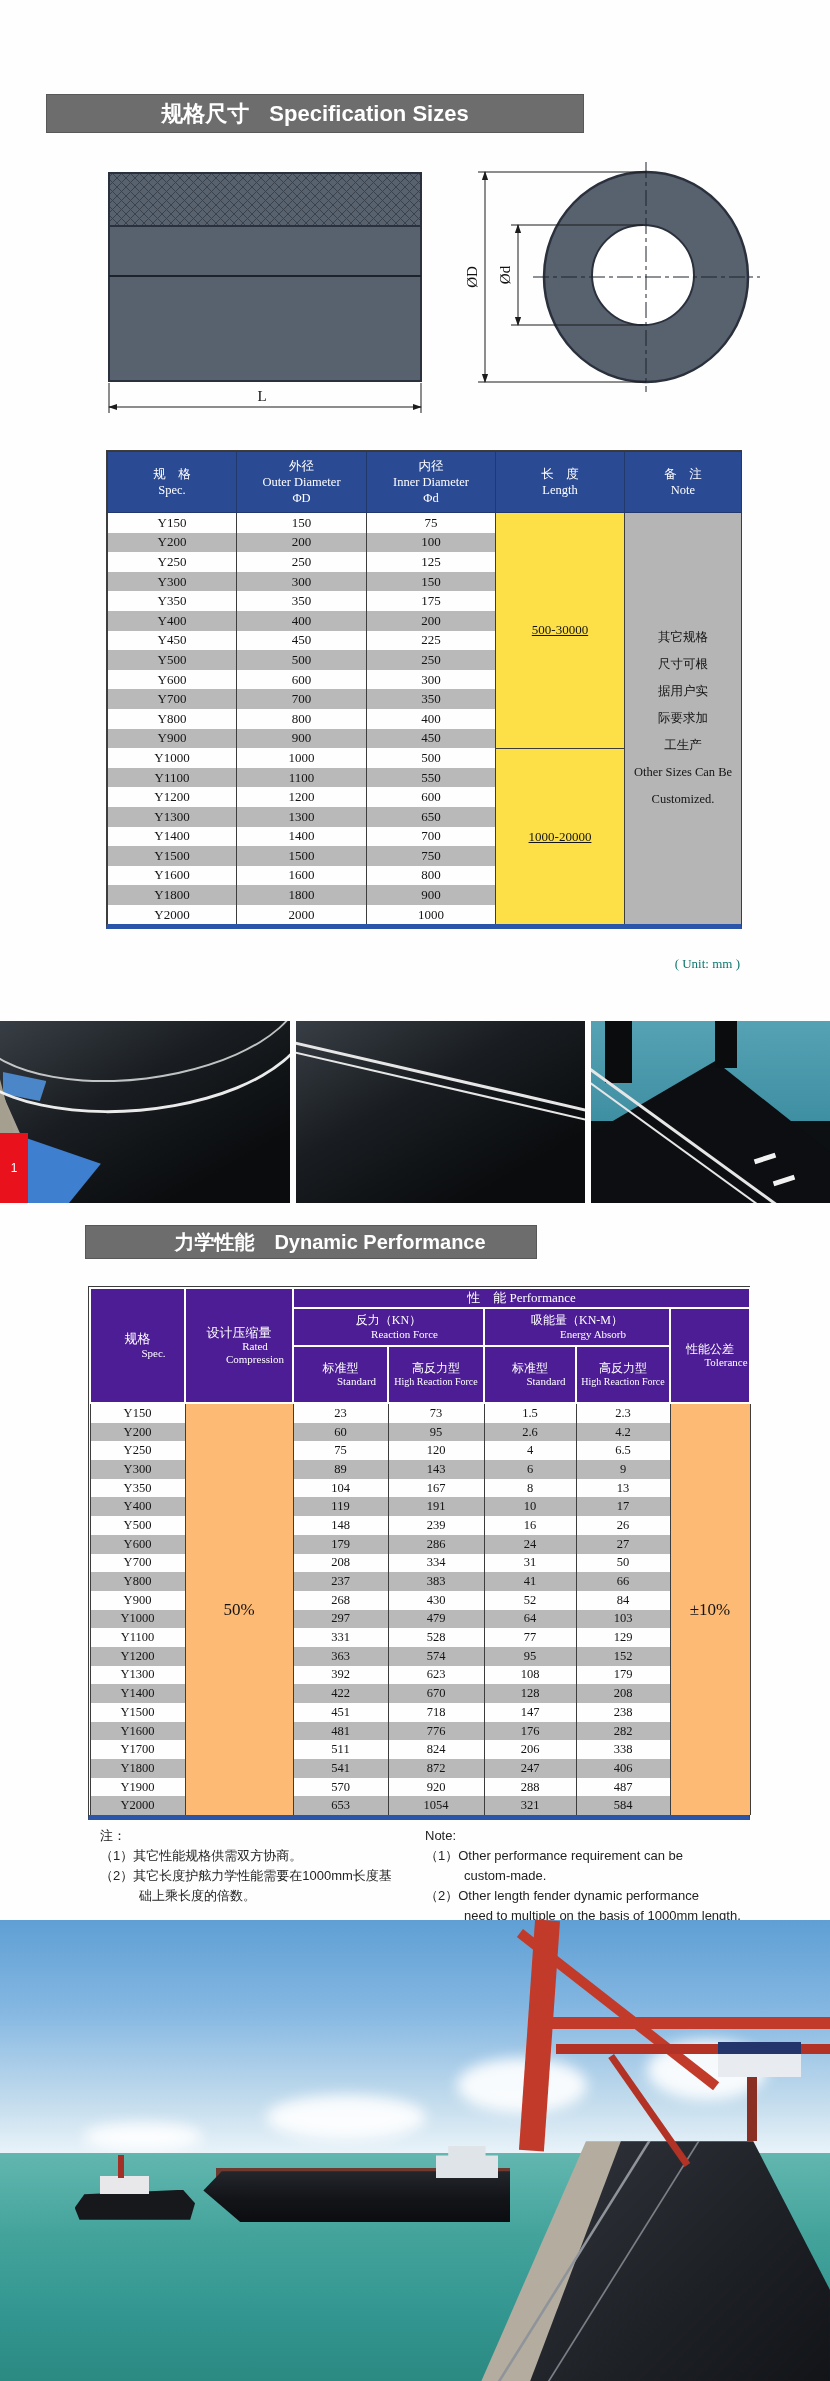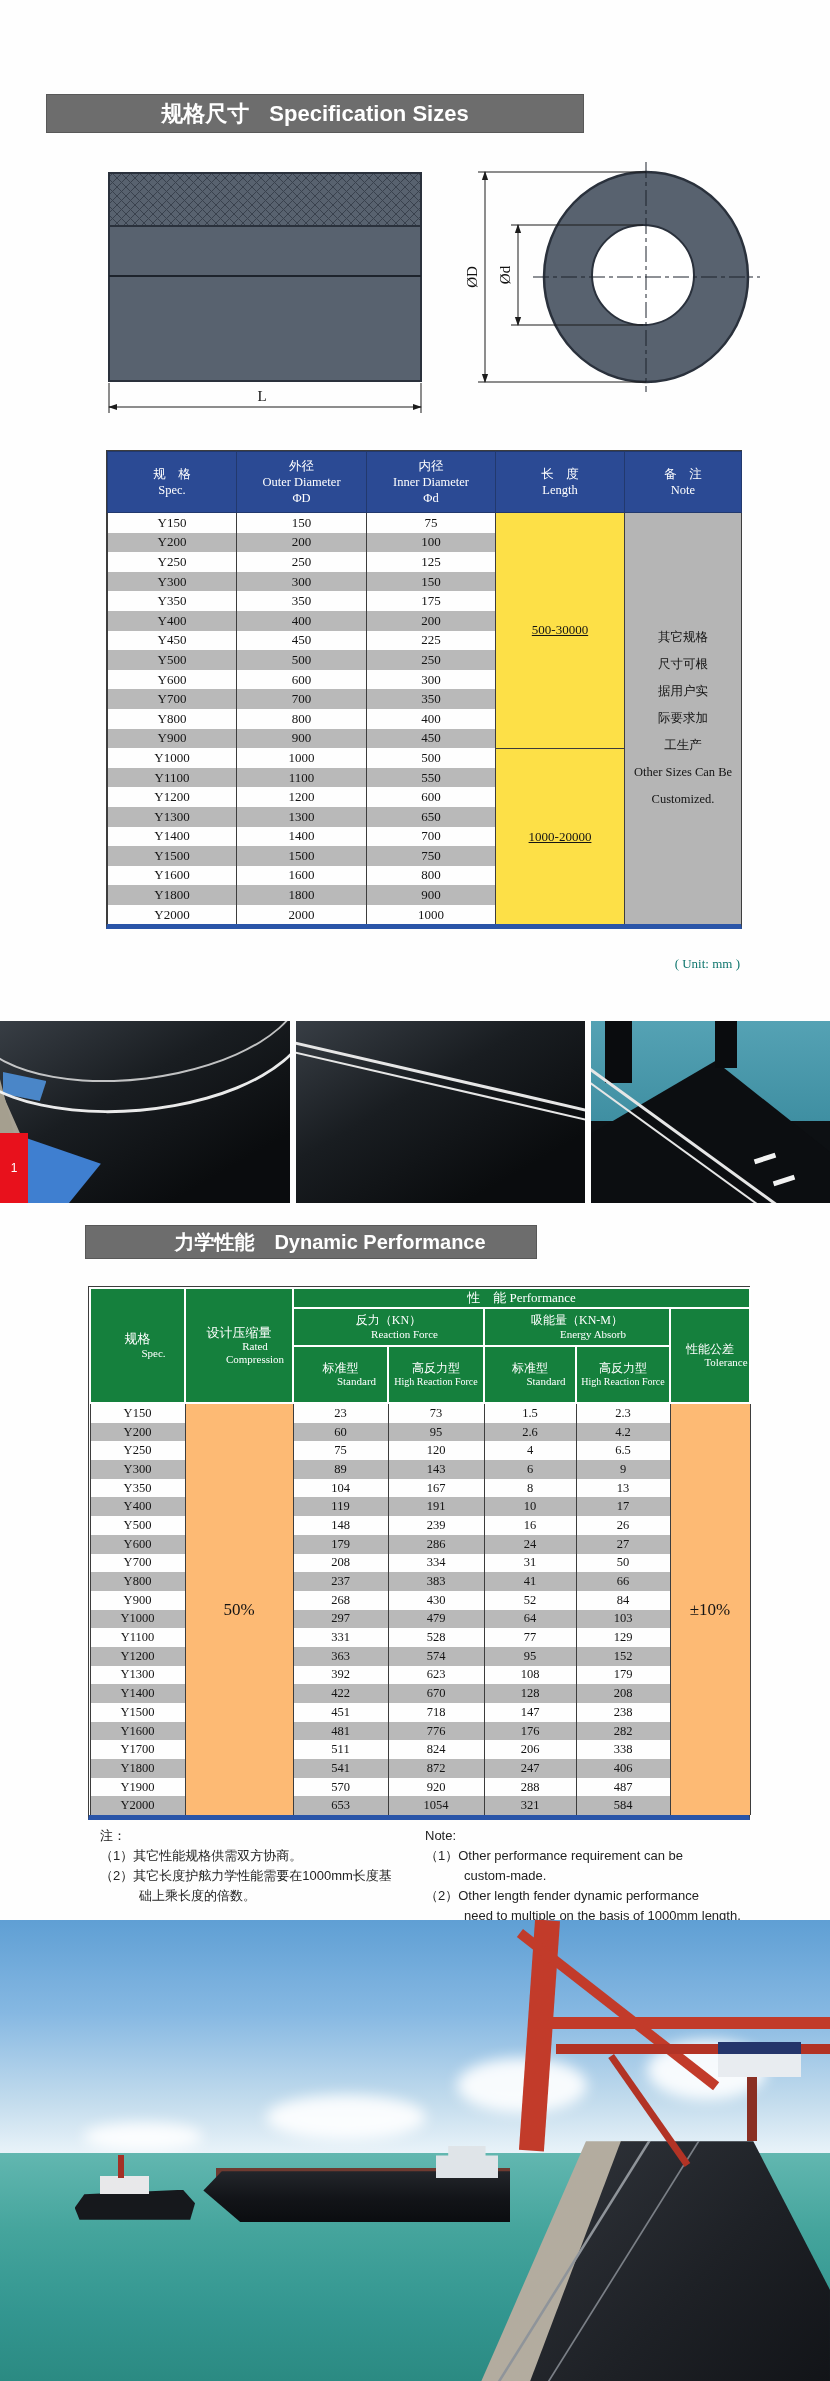--- a/index.html
+++ b/index.html
@@ -25,21 +25,21 @@
   
   #t1 th{background:#2b4a94;color:#fff;font-weight:normal;font-size:12.5px;line-height:1.3;
          height:60px;border:1px solid #22396e;text-align:center;}
   #t1 td{height:19.6px;text-align:center;font-size:13px;color:#141414;
          border-left:1px solid #3d3d3d;border-right:1px solid #3d3d3d;}
   #t1 tbody tr:nth-child(even) td{background:#b9b9b9;}
   #t1 td.lenCell{background:#fde047;text-decoration:underline;}
   #t1 td.len2{border-top:1px solid #3d3d3d;}
   #t1 td.noteCell{background:#b5b5b5;font-size:12.5px;line-height:27px;vertical-align:middle;}
   
-  #t2 th{background:#15803d;color:#fff;font-weight:normal;border:2px solid #fff;
+  #t2 th{background:#4c1d95;color:#fff;font-weight:normal;border:2px solid #fff;
          text-align:center;line-height:1.2;}
   #t2 tr.hr1 th{height:18px;font-size:13px;}
   #t2 tr.hr2 th{height:36px;font-size:12px;}
   #t2 tr.hr3 th{height:55px;font-size:12px;}
   #t2 .sm{font-size:11px;margin-left:32px;}
   #t2 .xs{font-size:10px;}
   #t2 td{height:18.7px;text-align:center;font-size:12.5px;color:#141414;
          border-left:1px solid #3d3d3d;border-right:1px solid #3d3d3d;}
   #t2 tbody tr:nth-child(even) td{background:#b9b9b9;}
   #t2 td.mergeWhite{background:#fdba74;font-size:17px;}

